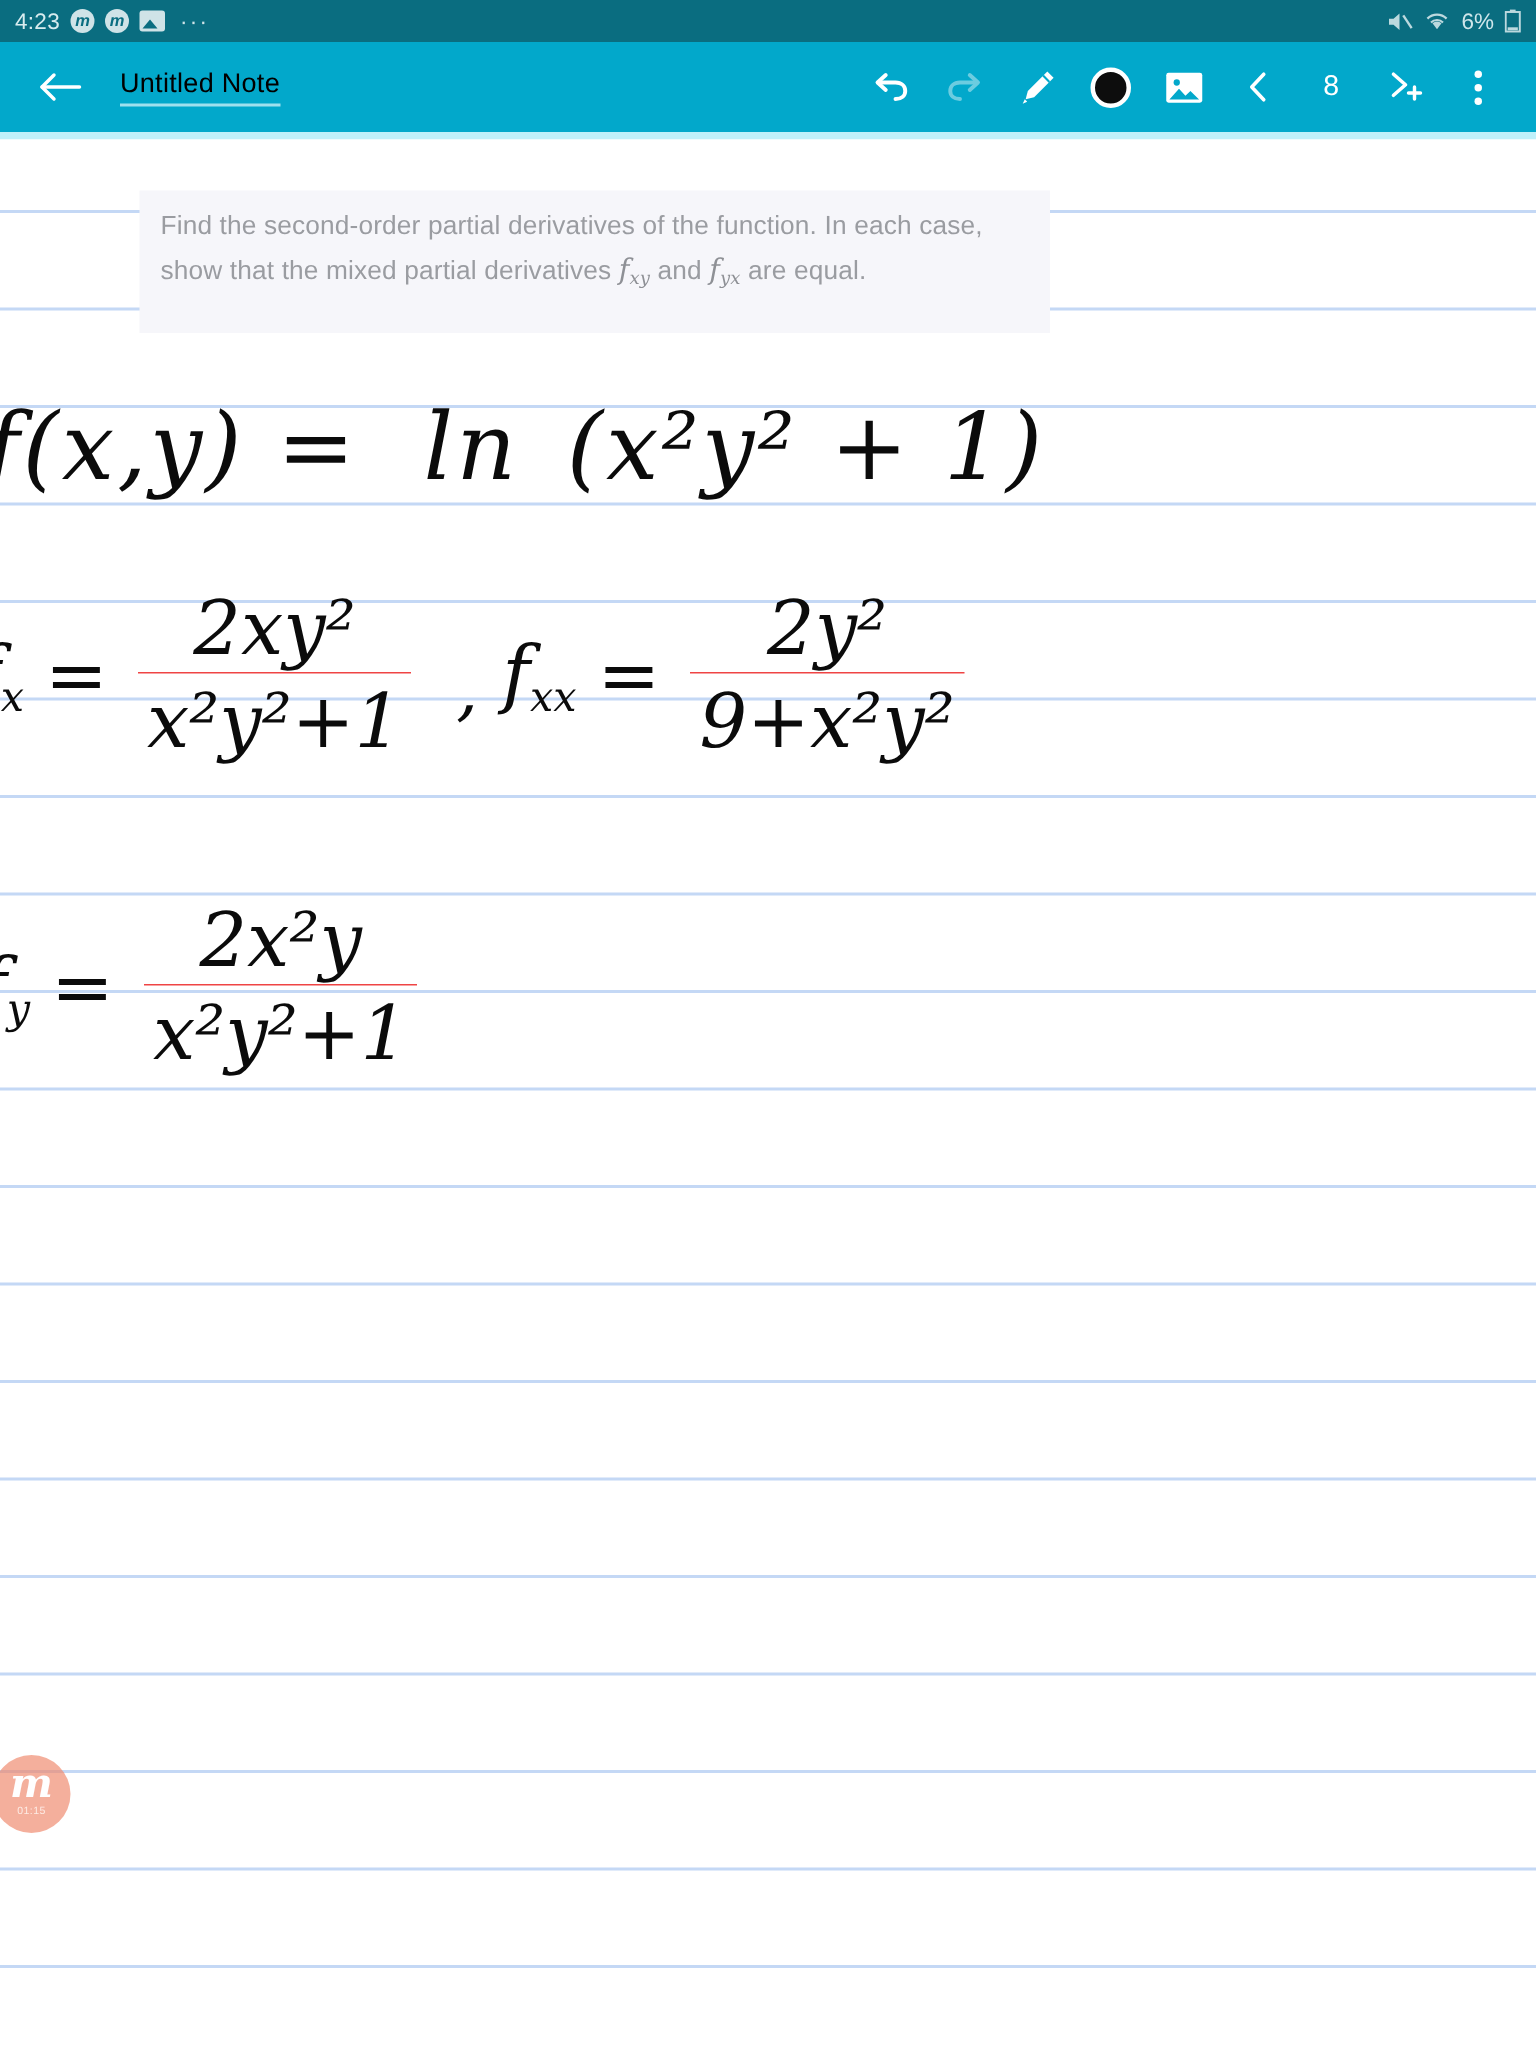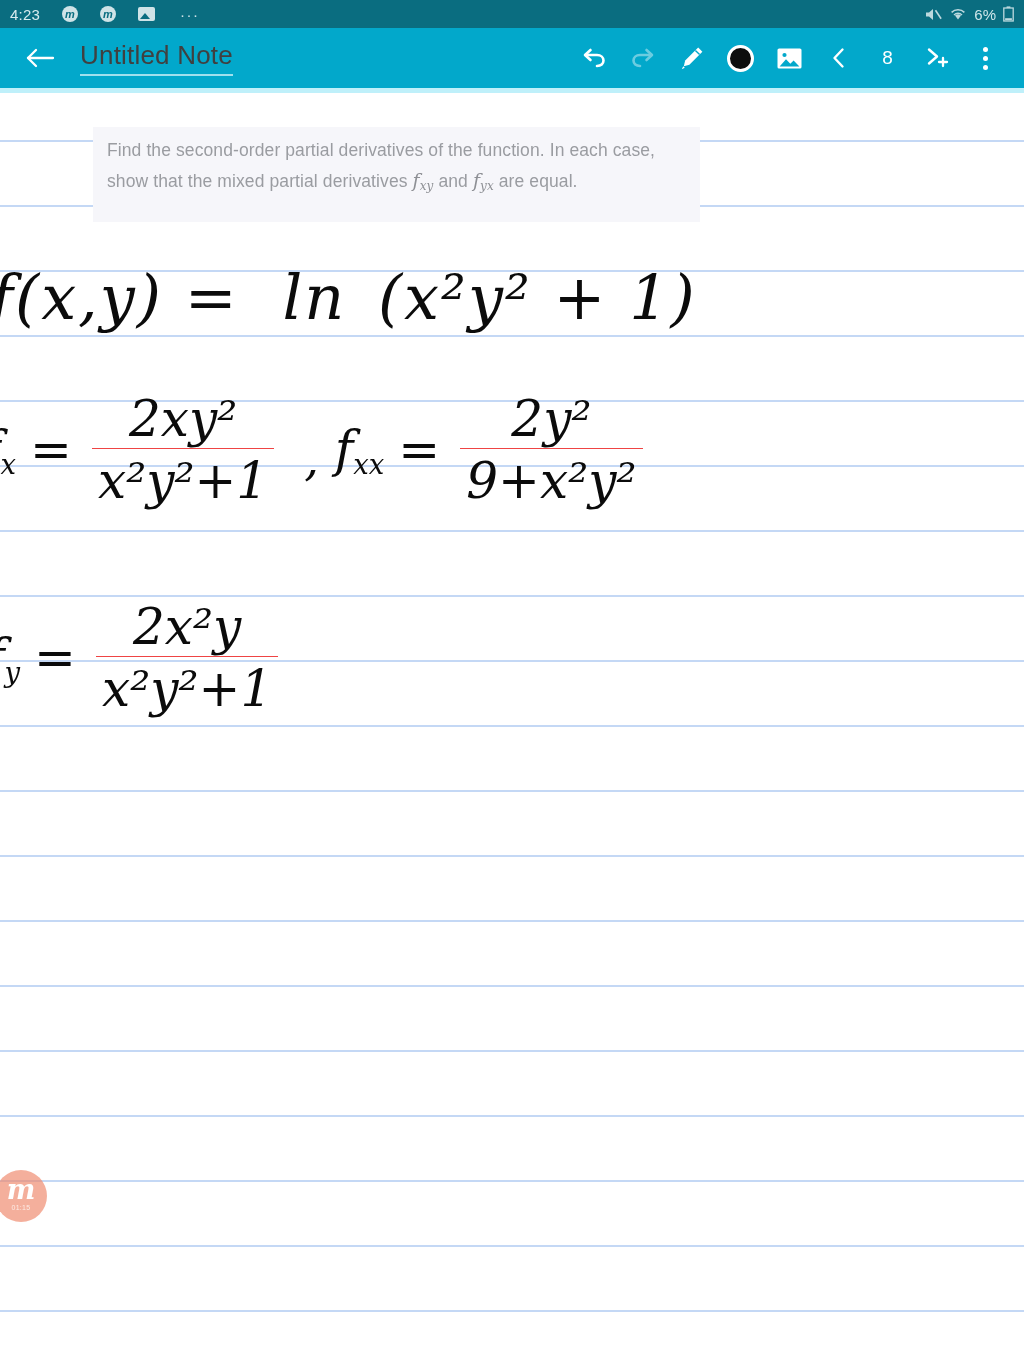--- a/index.html
+++ b/index.html
@@ -27,21 +27,21 @@
     height: 28px;
     background: #0a6d80;
     display: flex;
     align-items: center;
     padding: 0 10px;
     color: #cfe6ea;
   }
   .status-left {
     display: flex;
     align-items: center;
-    gap: 22px;
+    gap: 7px;
   }
   .status-clock {
     font-size: 15px;
     color: #d8ecef;
     letter-spacing: 0.2px;
   }
   .mini-badge {
     width: 16px; height: 16px;
     border-radius: 50%;
     background: #cfe3e7;
@@ -107,22 +107,22 @@
     align-items: center;
     justify-content: center;
     cursor: pointer;
   }
   .note-title-wrap {
     margin-left: 22px;
     padding-bottom: 3px;
     border-bottom: 2px solid #9fe0ee;
   }
   .note-title {
-    font-size: 26px;
-    color: #404040;
+    font-size: 18px;
+    color: #000000;
     letter-spacing: 0.2px;
     white-space: nowrap;
   }
   .toolbar {
     margin-left: auto;
     display: flex;
     align-items: center;
   }
   .tool {
     width: 49px; height: 50px;

